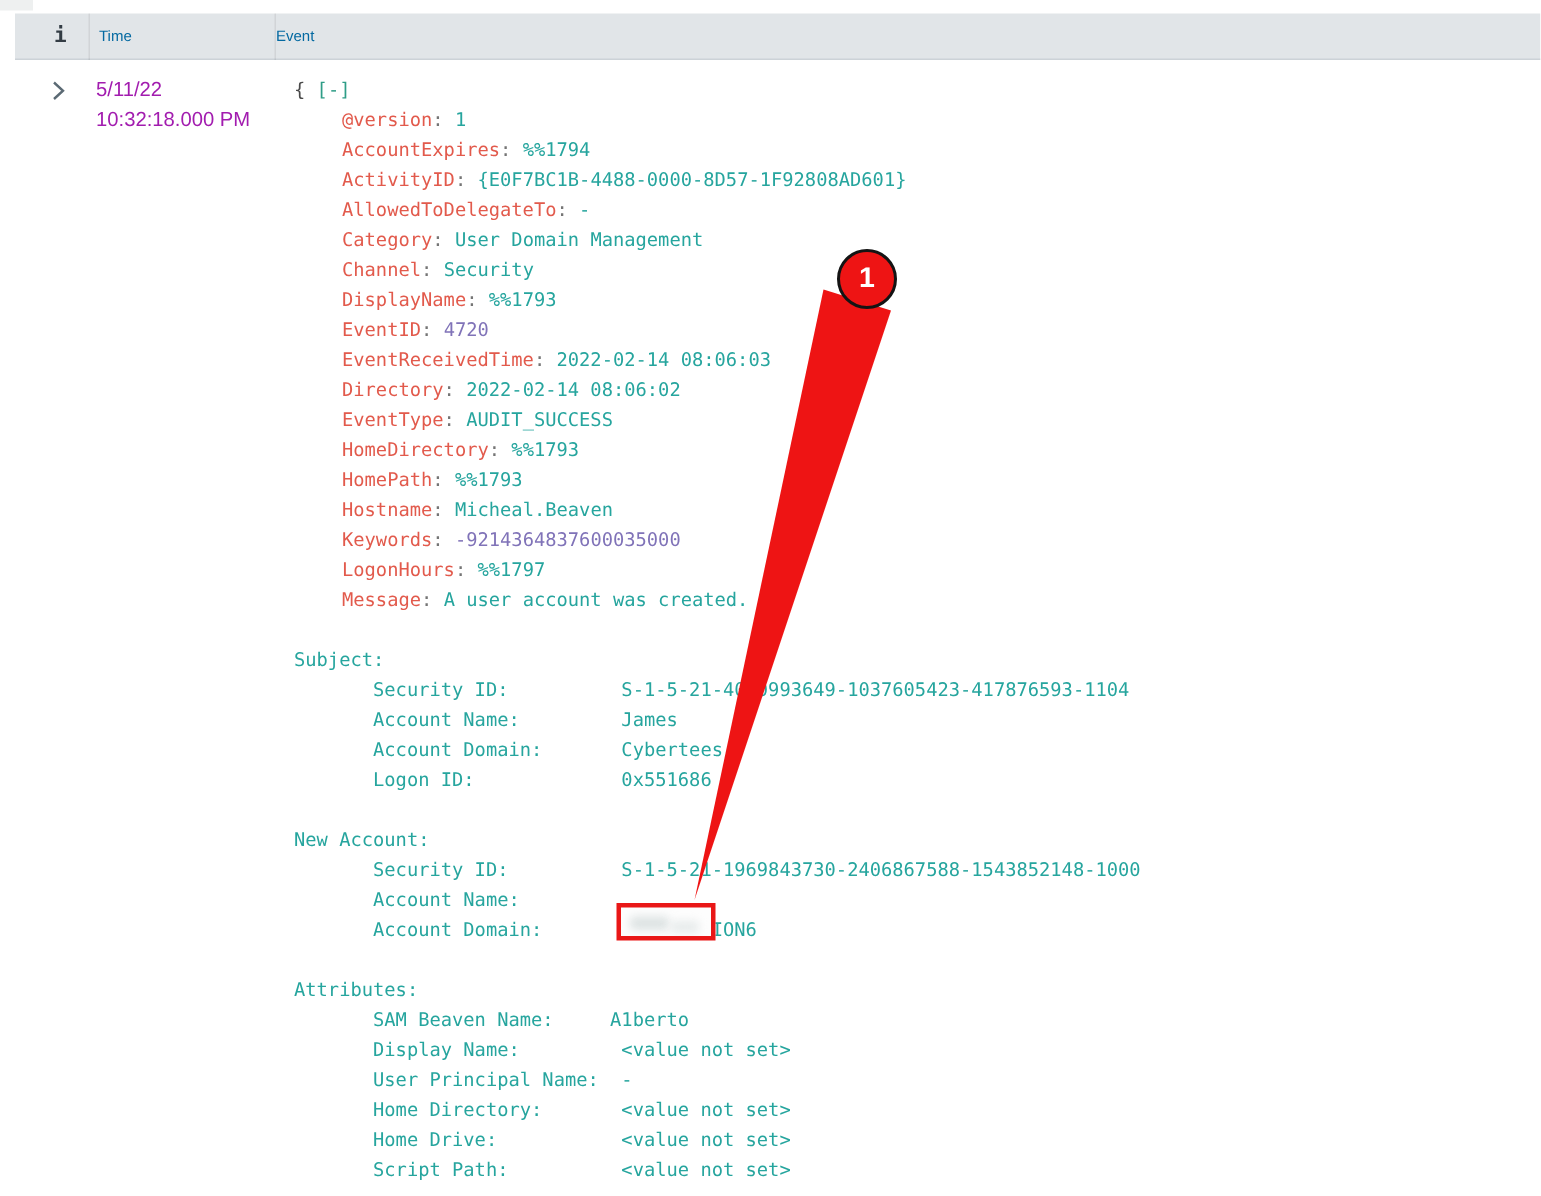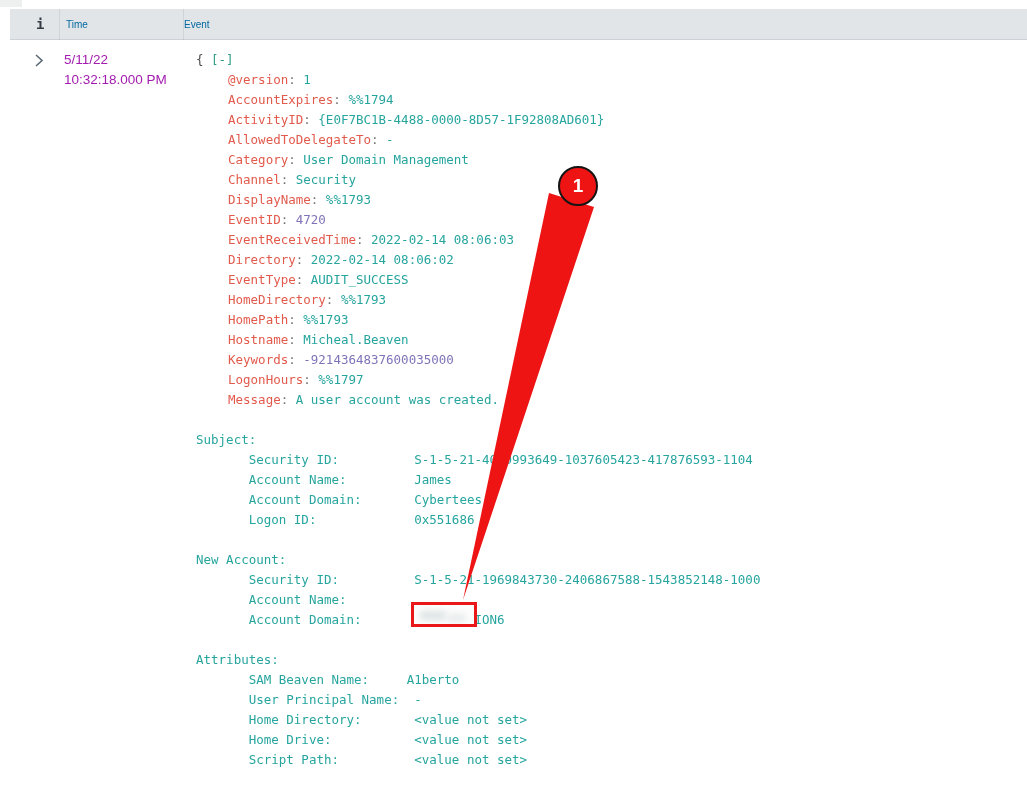--- a/index.html
+++ b/index.html
@@ -101,20 +101,21 @@
       <div class="eline"><span class="c-str">       Account Domain:       Cybertees</span></div>
       <div class="eline"><span class="c-str">       Logon ID:             0x551686</span></div>
       <div class="eline"></div>
       <div class="eline"><span class="c-str">New Account:</span></div>
       <div class="eline"><span class="c-str">       Security ID:          S-1-5-21-1969843730-2406867588-1543852148-1000</span></div>
       <div class="eline"><span class="c-str">       Account Name:</span></div>
       <div class="eline"><span class="c-str">       Account Domain:       WORKSTATION6</span></div>
       <div class="eline"></div>
       <div class="eline"><span class="c-str">Attributes:</span></div>
       <div class="eline"><span class="c-str">       SAM Beaven Name:     A1berto</span></div>
+      <div class="eline"><span class="c-str">       Display Name:         &lt;value not set&gt;</span></div>
       <div class="eline"><span class="c-str">       User Principal Name:  -</span></div>
       <div class="eline"><span class="c-str">       Home Directory:       &lt;value not set&gt;</span></div>
       <div class="eline"><span class="c-str">       Home Drive:           &lt;value not set&gt;</span></div>
       <div class="eline"><span class="c-str">       Script Path:          &lt;value not set&gt;</span></div>
     </div>
 </div>
 
 <svg class="arrow-svg" width="1027" height="797">
   <polygon points="549,193 594,207 463,600" fill="#ee1414"></polygon>
 </svg>

